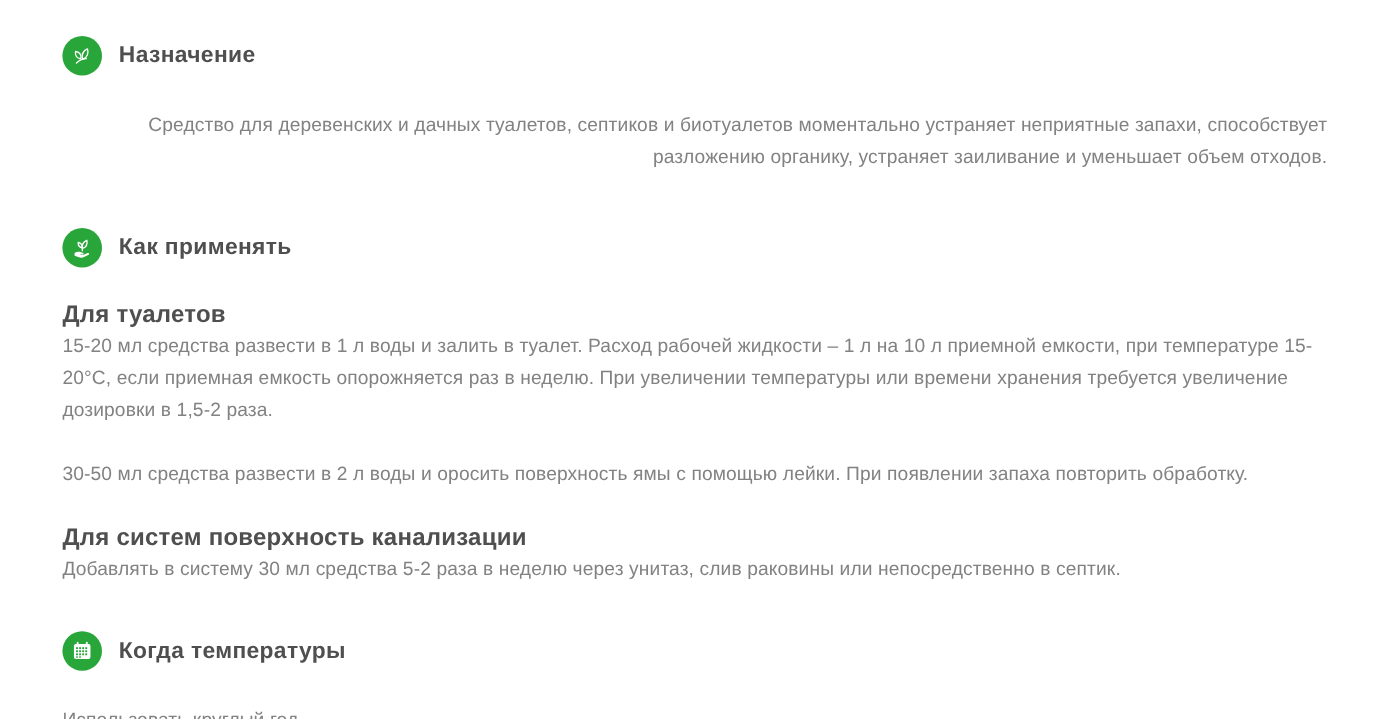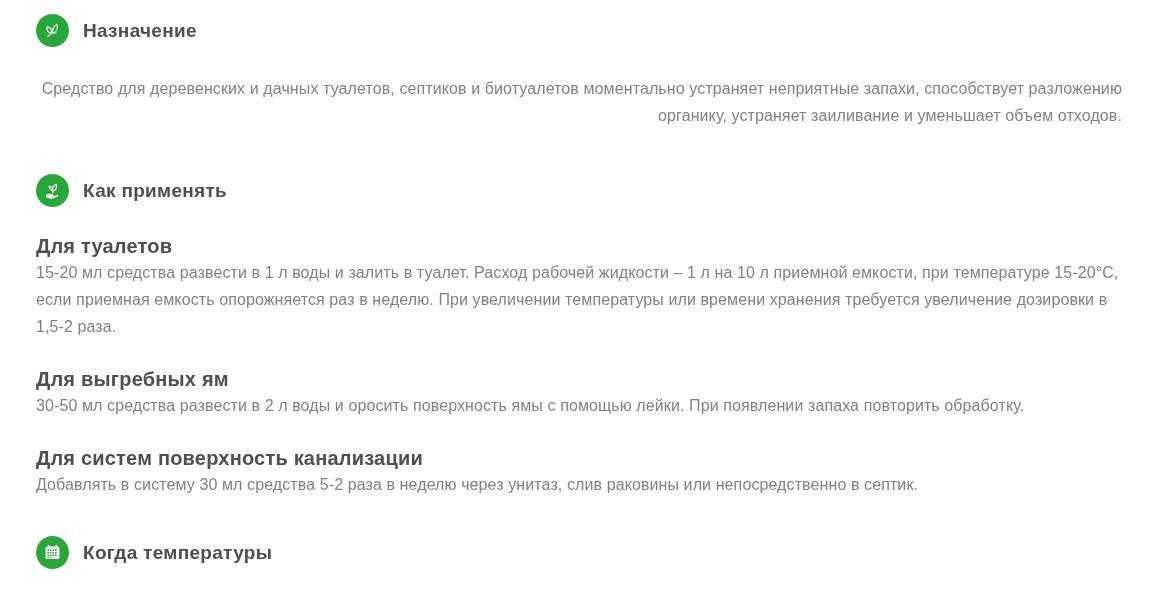--- a/index.html
+++ b/index.html
@@ -13,21 +13,21 @@
   body{
     background:var(--page-bg);
     font-family:"Liberation Sans", sans-serif;
     color:var(--body-text);
   }
   .page{
     width:1150px;
     min-height:599px;
     padding:14px 28px 20px 36px;
   }
-  .section{margin:0;}
+  .section{margin:16px;}
   .section-header{
     display:flex;
     align-items:center;
     gap:14px;
   }
   .icon-circle{
     width:33px;
     height:33px;
     flex:0 0 33px;
     border-radius:50%;
@@ -102,21 +102,20 @@
       </span>
       <span class="section-title">Как применять</span>
     </div>
 
     <div class="sub-block">
       <p class="sub-title">Для туалетов</p>
       <p class="body-text">15-20 мл средства развести в 1 л  воды и залить в туалет. Расход рабочей жидкости – 1 л на 10 л приемной емкости, при температуре 15-20°С, если приемная емкость опорожняется раз в неделю. При увеличении температуры или времени хранения требуется увеличение дозировки в 1,5-2 раза.</p>
     </div>
 
     <div class="sub-block">
-      <p class="sub-title">Для выгребных ям</p>
       <p class="body-text">30-50 мл средства развести в 2 л воды и оросить поверхность ямы с помощью лейки. При появлении запаха повторить обработку.</p>
     </div>
 
     <div class="sub-block">
       <p class="sub-title">Для систем поверхность канализации</p>
       <p class="body-text">Добавлять в систему 30 мл средства 5-2 раза в неделю через унитаз, слив раковины или непосредственно в септик.</p>
     </div>
   </section>
 
   <section class="section">

